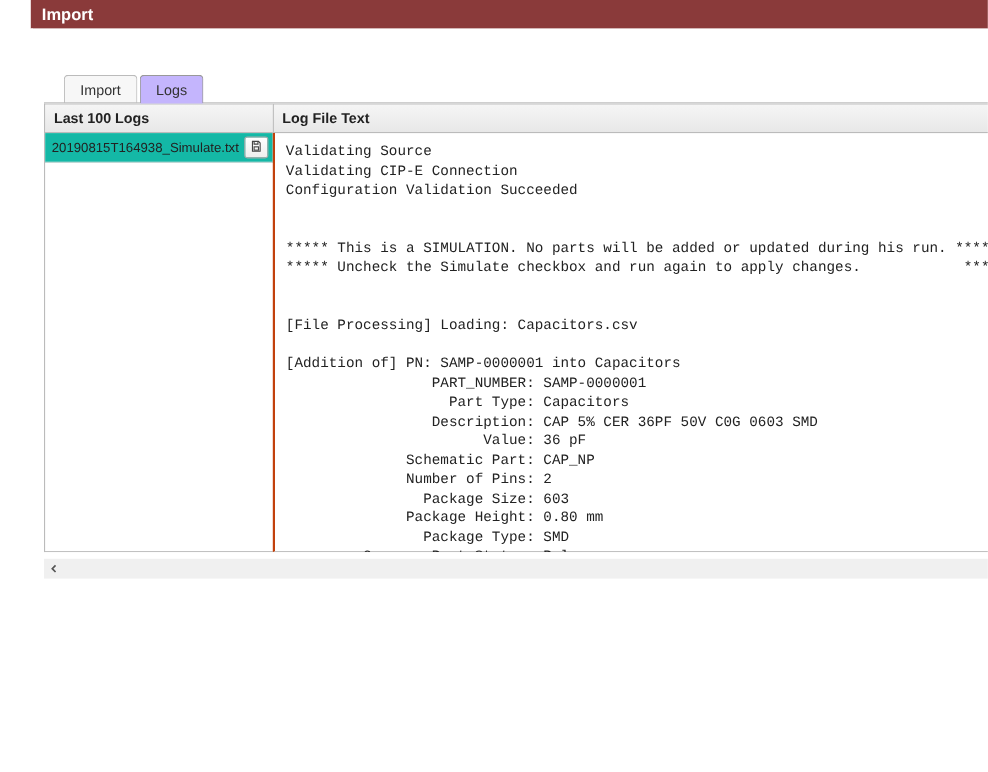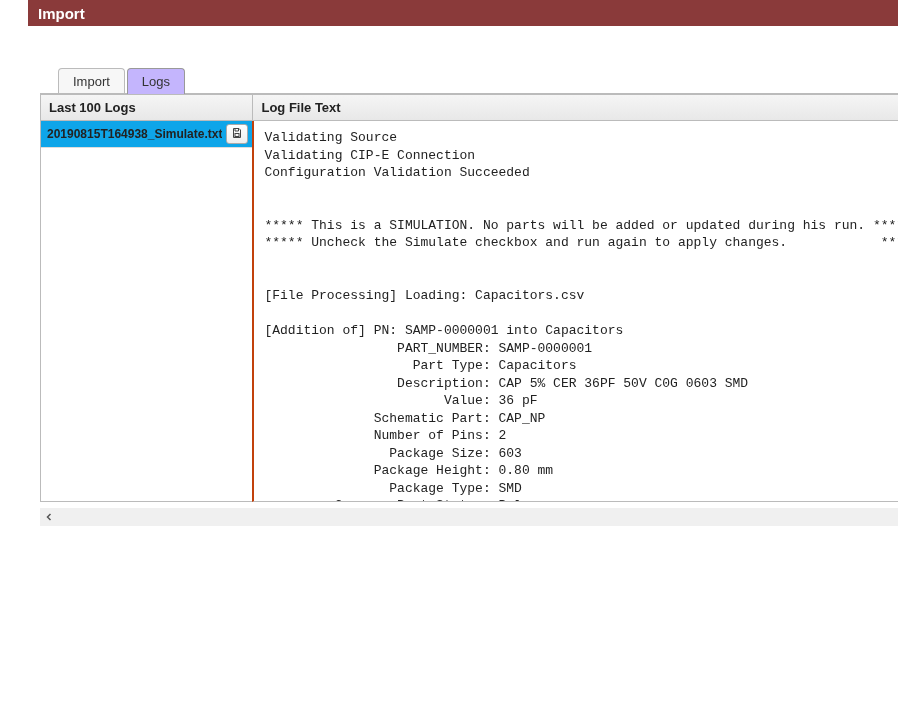--- a/index.html
+++ b/index.html
@@ -14,21 +14,21 @@
   .panels { flex: 1; display: flex; border-top: 1px solid #bbb; margin-top: -1px; overflow: hidden; }
   .panel { display: flex; flex-direction: column; }
   .panel.left { width: 214px; border-right: none; }
   .panel.right { flex: 1; }
   .panel-header { background: linear-gradient(#f5f5f5,#e8e8e8); border: 1px solid #bbb; padding: 5px 8px; font-weight: 600; font-size: 13px; color: #222; }
   .panel.left .panel-header { border-right: none; }
   .panel.right .panel-header { border-left: 1px solid #bbb; }
   .panel-body { flex: 1; border: 1px solid #bbb; border-top: none; overflow: auto; }
   .panel.left .panel-body { border-right: none; }
   .panel.right .panel-body { border-left: 2px solid #c2410c; padding: 8px 10px; }
-  .log-row { display: flex; align-items: center; background: #0ea5e9; border-bottom: 1px solid #ddd; padding: 3px 4px 3px 6px; font-weight: bold; }
+  .log-row { display: flex; align-items: center; background: #14b8a6; border-bottom: 1px solid #ddd; padding: 3px 4px 3px 6px; }
   .log-name { flex: 1; font-size: 12px; color: #222; white-space: nowrap; overflow: hidden; text-overflow: ellipsis; }
   .row-btn { width: 22px; height: 20px; border: 1px solid #aaa; border-radius: 3px; background: linear-gradient(#fff,#eee); display: flex; align-items: center; justify-content: center; cursor: pointer; margin-left: 4px; }
   .row-btn svg { width: 12px; height: 12px; }
   .log-text { font-family: "Courier New", monospace; font-size: 13px; line-height: 1.35; white-space: pre; color: #222; }
   .hscroll { position: absolute; left: 10px; right: 14px; bottom: 4px; height: 18px; background: #f0f0f0; display: flex; align-items: center; }
   .hscroll .arrow { width: 18px; height: 18px; display: flex; align-items: center; justify-content: center; color: #555; font-size: 16px; cursor: pointer; }
   .hscroll .track { flex: 1; height: 100%; }
   .vscroll { position: absolute; right: 0; top: 26px; bottom: 28px; width: 14px; background: #f0f0f0; display: flex; flex-direction: column; align-items: center; justify-content: flex-end; }
   .vscroll .down { width: 14px; height: 18px; display: flex; align-items: center; justify-content: center; color: #555; cursor: pointer; }
 </style>

